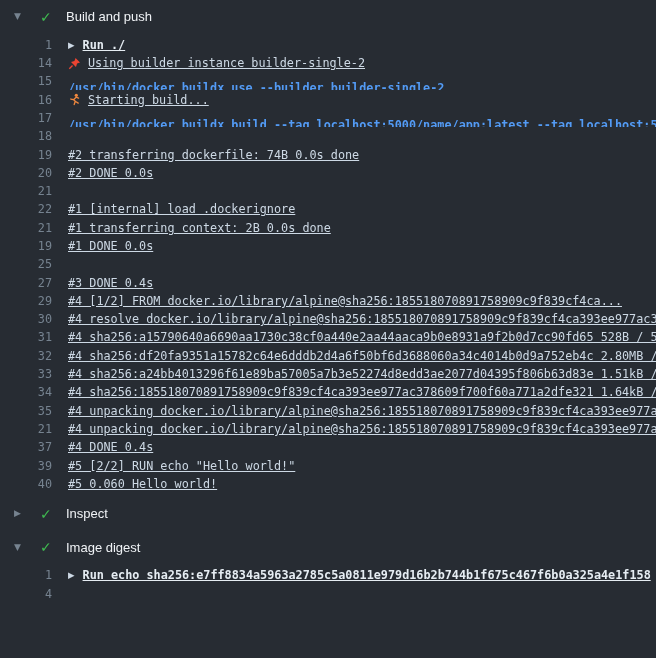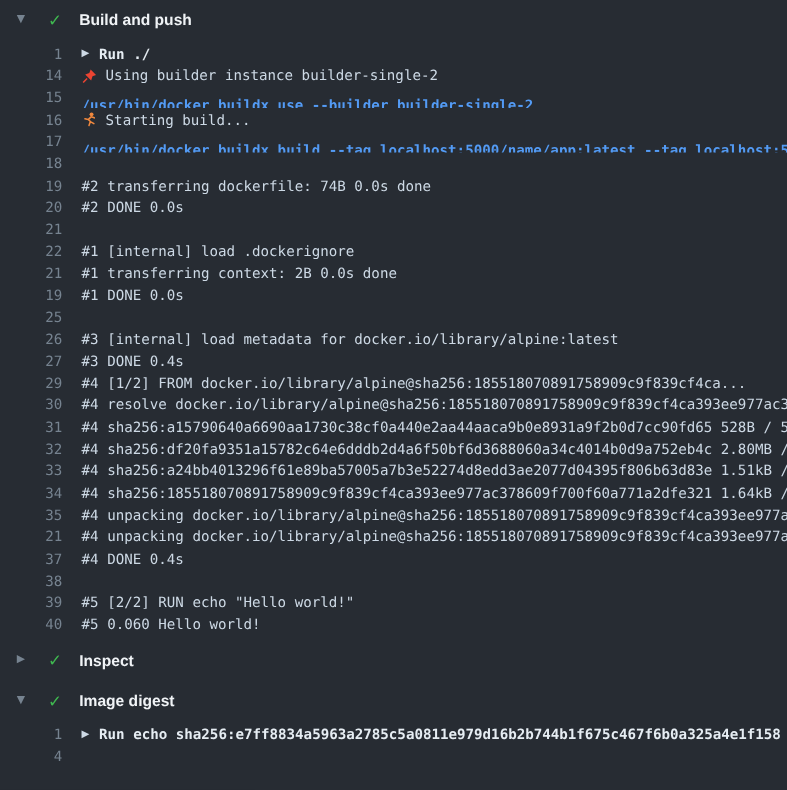--- a/index.html
+++ b/index.html
@@ -20,32 +20,32 @@
   .chev{
     width:26px;flex-shrink:0;
     color:#768390;font-size:9px;line-height:1;
     font-family:"DejaVu Sans",sans-serif;
   }
   .check{
     width:26px;flex-shrink:0;
     color:#3fb950;font-weight:bold;font-size:14px;line-height:1;
   }
   .gtitle{
-    color:#f0f3f6;font-weight:bold;font-size:13px;line-height:1.2;
+    color:#f0f3f6;font-weight:normal;font-size:13px;line-height:1.2;
   }
   .log-lines{padding:2px 0 4px 0;}
   .row{
     display:flex;align-items:center;
     height:18.3px;white-space:pre;overflow:hidden;
   }
   .lnum{
     width:52px;flex-shrink:0;text-align:right;
     color:#768390;cursor:pointer;
   }
-  .ltext{margin-left:16px;color:#cdd9e5;}
+  .ltext{margin-left:16px;color:#cdd9e5;text-decoration:underline;}
   .row.cmd .ltext{color:#539bf5;font-weight:bold;margin-top:14px;}
   .row.run .ltext{color:#e6edf3;font-weight:bold;margin-left:8px;}
   .run-arrow{
     margin-left:16px;color:#cdd9e5;font-size:8.5px;
     font-family:"DejaVu Sans",sans-serif;cursor:pointer;
   }
   .note-icon{
     margin-left:16px;width:13px;height:13px;flex-shrink:0;
     display:inline-block;
   }
@@ -73,32 +73,30 @@
           </svg></span><span class="ltext">Starting build...</span></div>
       <div class="row cmd"><span class="lnum">17</span><span class="ltext">/usr/bin/docker buildx build --tag localhost:5000/name/app:latest --tag localhost:50</span></div>
       <div class="row out"><span class="lnum">18</span></div>
       <div class="row out"><span class="lnum">19</span><span class="ltext">#2 transferring dockerfile: 74B 0.0s done</span></div>
       <div class="row out"><span class="lnum">20</span><span class="ltext">#2 DONE 0.0s</span></div>
       <div class="row blank"><span class="lnum">21</span></div>
       <div class="row out"><span class="lnum">22</span><span class="ltext">#1 [internal] load .dockerignore</span></div>
       <div class="row out"><span class="lnum">21</span><span class="ltext">#1 transferring context: 2B 0.0s done</span></div>
       <div class="row out"><span class="lnum">19</span><span class="ltext">#1 DONE 0.0s</span></div>
       <div class="row blank"><span class="lnum">25</span></div>
-      <div class="row out"><span class="lnum">26</span><span class="ltext">#3 [internal] load metadata for docker.io/library/alpine:latest</span></div>
       <div class="row out"><span class="lnum">27</span><span class="ltext">#3 DONE 0.4s</span></div>
       <div class="row out"><span class="lnum">29</span><span class="ltext">#4 [1/2] FROM docker.io/library/alpine@sha256:185518070891758909c9f839cf4ca...</span></div>
       <div class="row out"><span class="lnum">30</span><span class="ltext">#4 resolve docker.io/library/alpine@sha256:185518070891758909c9f839cf4ca393ee977ac3</span></div>
       <div class="row out"><span class="lnum">31</span><span class="ltext">#4 sha256:a15790640a6690aa1730c38cf0a440e2aa44aaca9b0e8931a9f2b0d7cc90fd65 528B / 5</span></div>
       <div class="row out"><span class="lnum">32</span><span class="ltext">#4 sha256:df20fa9351a15782c64e6dddb2d4a6f50bf6d3688060a34c4014b0d9a752eb4c 2.80MB /</span></div>
       <div class="row out"><span class="lnum">33</span><span class="ltext">#4 sha256:a24bb4013296f61e89ba57005a7b3e52274d8edd3ae2077d04395f806b63d83e 1.51kB /</span></div>
       <div class="row out"><span class="lnum">34</span><span class="ltext">#4 sha256:185518070891758909c9f839cf4ca393ee977ac378609f700f60a771a2dfe321 1.64kB /</span></div>
       <div class="row out"><span class="lnum">35</span><span class="ltext">#4 unpacking docker.io/library/alpine@sha256:185518070891758909c9f839cf4ca393ee977a</span></div>
       <div class="row out"><span class="lnum">21</span><span class="ltext">#4 unpacking docker.io/library/alpine@sha256:185518070891758909c9f839cf4ca393ee977a</span></div>
       <div class="row out"><span class="lnum">37</span><span class="ltext">#4 DONE 0.4s</span></div>
-      <div class="row blank"><span class="lnum">38</span></div>
       <div class="row out"><span class="lnum">39</span><span class="ltext">#5 [2/2] RUN echo "Hello world!"</span></div>
       <div class="row out"><span class="lnum">40</span><span class="ltext">#5 0.060 Hello world!</span></div>
     </div>
     <div class="group-header">
       <span class="chev">▶</span>
       <span class="check">✓</span>
       <span class="gtitle">Inspect</span>
     </div>
     <div class="group-header">
       <span class="chev">▼</span>

